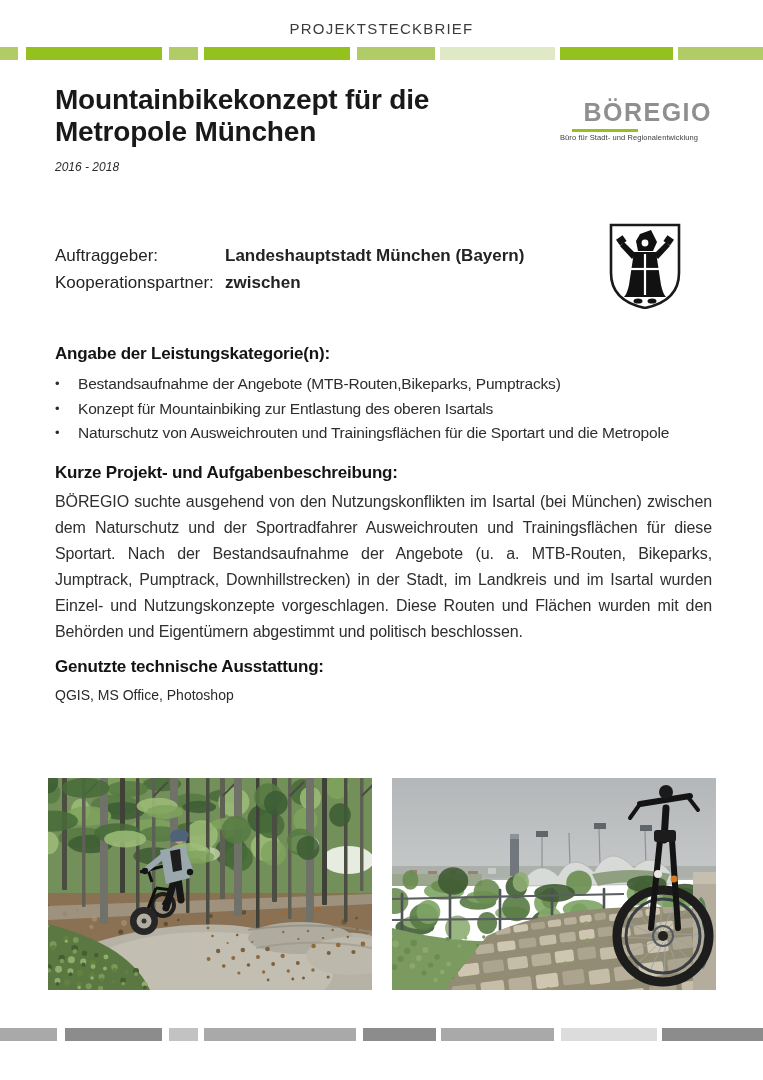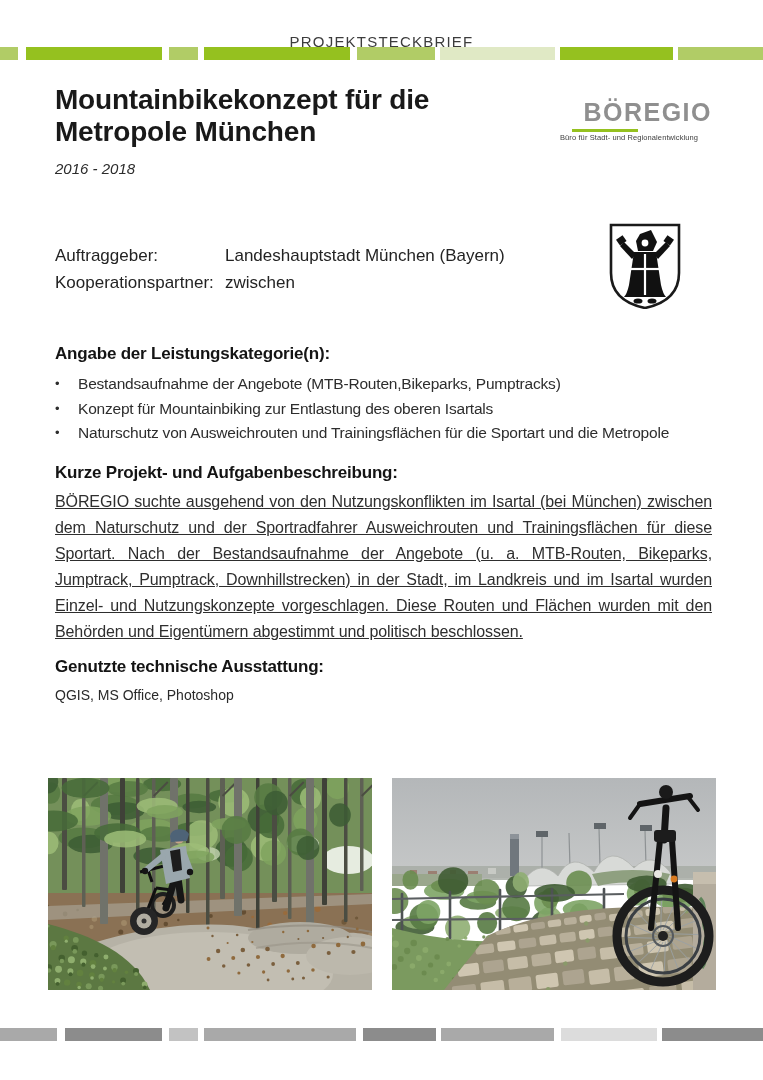--- a/index.html
+++ b/index.html
@@ -1,63 +1,63 @@
 <!DOCTYPE html>
 <html lang="de"><head>
 <meta charset="utf-8">
 <style>
   html,body{margin:0;padding:0;background:#fff;}
   .page{position:relative;width:763px;height:1080px;background:#ffffff;overflow:hidden;
         font-family:"Liberation Sans","DejaVu Sans",sans-serif;color:#1d1d1d;}
 
   
   .doc-header{position:absolute;top:20px;left:0;width:763px;text-align:center;
-      font-size:15px;letter-spacing:1.2px;color:#3c3c3c;font-weight:400;margin-top:13px;}
+      font-size:15px;letter-spacing:1.2px;color:#3c3c3c;font-weight:400;}
 
   
   .seg-bar{position:absolute;left:0;width:763px;height:13px;}
   .seg-bar-top{top:47px;}
   .seg-bar-bottom{top:1028px;}
   .seg{position:absolute;top:0;height:13px;}
 
   
   .title{position:absolute;left:55px;top:84px;width:470px;font-size:28px;font-weight:bold;
       line-height:1.13;letter-spacing:-0.2px;color:#191919;}
-  .period{position:absolute;left:55px;top:160px;font-size:15px;font-style:italic;color:#2c2c2c;}
+  .period{position:absolute;left:55px;top:160px;font-size:12px;font-style:italic;color:#2c2c2c;}
 
   
   .logo{position:absolute;left:560px;top:100px;width:152px;text-align:right;}
   .logo-wordmark{font-size:25px;font-weight:600;letter-spacing:1.5px;color:#8f8f8f;line-height:1;}
   .logo-underline{position:absolute;left:12px;top:29px;width:66px;height:3px;}
   .logo-tagline{margin-top:8px;font-size:7.5px;letter-spacing:0.1px;color:#3e3e3e;text-align:left;
       white-space:nowrap;}
 
   
   .coa{position:absolute;left:604px;top:221px;width:82px;height:88px;}
 
   
   .details{position:absolute;left:55px;top:242px;width:520px;font-size:17px;color:#232323;}
   .details .row{display:flex;line-height:27px;justify-content:center;}
   .details .lbl{width:170px;flex:0 0 170px;}
-  .details .val{flex:1;}
+  .details .val{flex:1;font-weight:bold;}
 
   
   .section-heading{position:absolute;left:55px;font-size:17px;font-weight:bold;color:#141414;
       letter-spacing:-0.2px;}
   .h-categories{top:344px;}
   .h-description{top:463px;}
   .h-equipment{top:657px;}
 
   .bullets{position:absolute;left:55px;top:372px;width:660px;font-size:15.5px;
       letter-spacing:-0.2px;color:#2d2d2d;}
   .bullets .b-row{display:flex;line-height:24.5px;}
   .bullets .dot{width:23px;flex:0 0 23px;font-size:13px;}
 
   .paragraph{position:absolute;left:55px;top:489px;width:657px;font-size:16px;
-      line-height:26px;text-align:justify;letter-spacing:-0.1px;color:#2e2e2e;text-decoration:underline;}
+      line-height:26px;text-align:justify;letter-spacing:-0.1px;color:#2e2e2e;}
 
   .equipment-text{position:absolute;left:55px;top:687px;font-size:14px;color:#2a2a2a;}
 
   
   .photo{position:absolute;top:778px;width:324px;height:212px;overflow:hidden;}
   .photo-left{left:48px;}
   .photo-right{left:392px;}
   .photo svg{display:block;}
 </style>
 </head>

